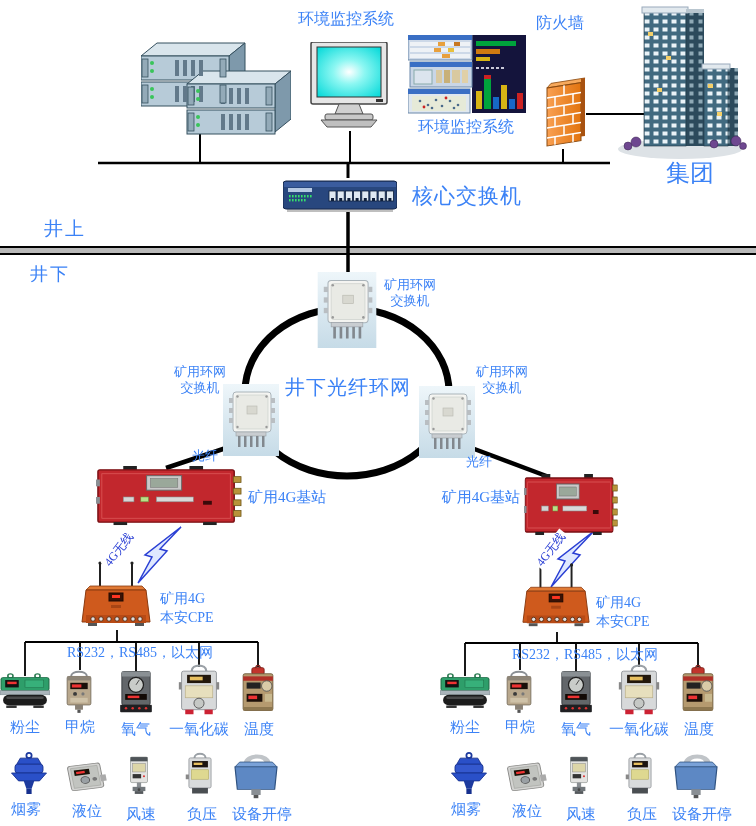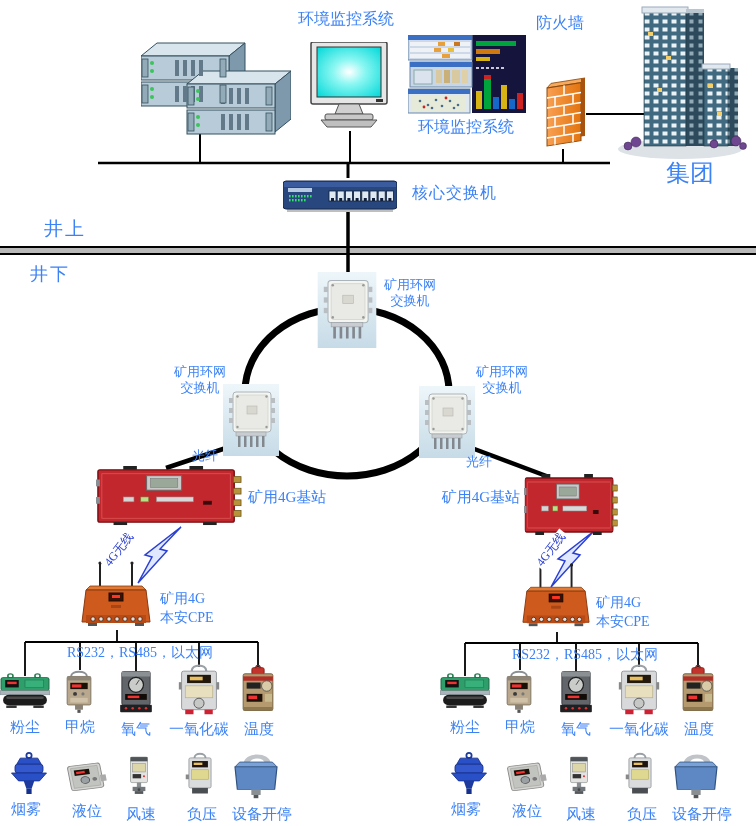--- a/index.html
+++ b/index.html
@@ -538,24 +538,25 @@
       <use href="#sym-cpe"></use>
     </svg>
   <svg class="dev" style="left:521px;top:562px" width="70" height="70" viewBox="0 0 72 72">
       <use href="#sym-cpe"></use>
     </svg>
 
   <div class="lbl c" style="left:286px;top:10px;width:120px;font-size:16px">环境监控系统</div>
   <div class="lbl c" style="left:404px;top:118px;width:124px;font-size:16px">环境监控系统</div>
   <div class="lbl" style="left:536px;top:14px;font-size:16px">防火墙</div>
   <div class="lbl c bold" style="left:648px;top:160px;width:84px;font-size:24px">集团</div>
-  <div class="lbl" style="left:412px;top:184px;font-size:16px;letter-spacing:1px">核心交换机</div>
+  <div class="lbl" style="left:412px;top:184px;font-size:21px;letter-spacing:1px">核心交换机</div>
   <div class="lbl" style="left:44px;top:218px;font-size:19px;letter-spacing:2px">井上</div>
   <div class="lbl" style="left:30px;top:264px;font-size:18px;letter-spacing:2px">井下</div>
 
+  <div class="lbl c" style="left:277px;top:376px;width:142px;font-size:20px;letter-spacing:1px">井下光纤环网</div>
   <div class="lbl c two" style="left:374px;top:277px;width:72px;font-size:13px"><span>矿用环网</span><br><span>交换机</span></div>
   <div class="lbl c two" style="left:166px;top:364px;width:68px;font-size:13px"><span>矿用环网</span><br><span>交换机</span></div>
   <div class="lbl c two" style="left:468px;top:364px;width:68px;font-size:13px"><span>矿用环网</span><br><span>交换机</span></div>
   <div class="lbl" style="left:192px;top:449px;font-size:13px">光纤</div>
   <div class="lbl" style="left:466px;top:455px;font-size:13px">光纤</div>
 
   <div class="lbl" style="left:248px;top:489px;font-size:15px">矿用4G基站</div>
   <div class="lbl r" style="left:430px;top:489px;width:90px;font-size:15px">矿用4G基站</div>
   <div class="lbl rot" style="left:98px;top:543px;font-size:12px;color:#2a3fd4">4G无线</div>
   <div class="lbl rot" style="left:530px;top:543px;font-size:12px;color:#2a3fd4">4G无线</div>

